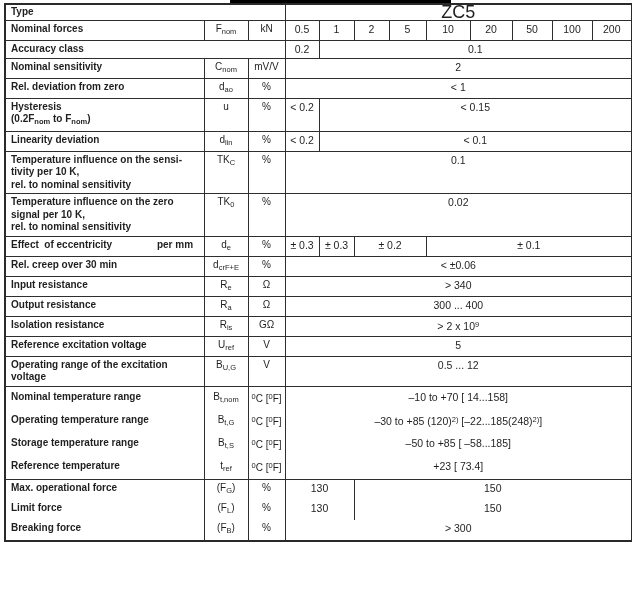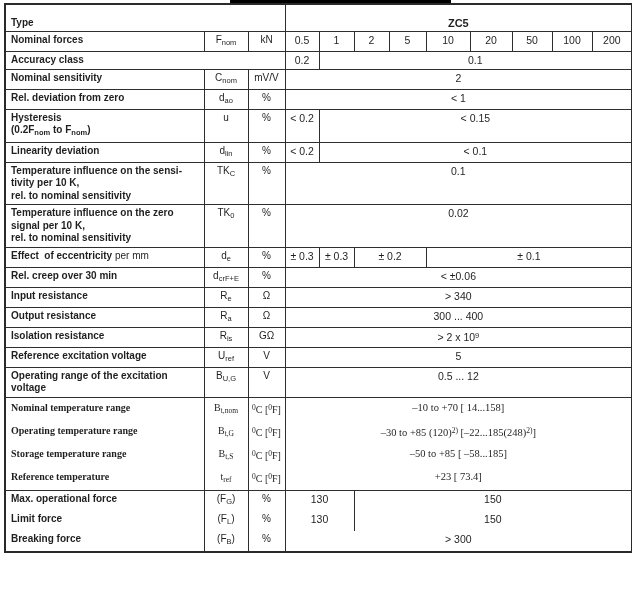--- a/index.html
+++ b/index.html
@@ -27,24 +27,24 @@
   }
   td:first-child{border-left:none;}
   td.lbl{
     text-align:left;font-weight:bold;font-size:10px;
     padding-left:5px;white-space:pre-wrap;line-height:12.5px;
   }
   td.sym,td.unit,td.val{text-align:center;font-weight:normal;}
   td.sym,td.unit{font-size:10px;}
   sub{font-size:7.5px;vertical-align:-2px;}
   sup{font-size:7.5px;vertical-align:3px;}
-  .nb{font-weight:normal;}
-  tr.hdr td{height:11px;padding-top:12px;padding-bottom:1px;}
-  tr.hdr td.val{font-size:11px;line-height:13px;font-weight:bold;}
-  tr.grp td{padding-top:4px;padding-bottom:4px;font-family:Liberation Serif, serif;}
+  .nb{font-weight:bold;margin-left:42px;}
+  tr.hdr td{height:11px;padding-top:1px;padding-bottom:1px;}
+  tr.hdr td.val{font-size:18px;line-height:13px;}
+  tr.grp td{padding-top:4px;padding-bottom:4px;}
   tr.grpF td{padding-top:2px;padding-bottom:3px;margin-top:20px;}
 </style>
 </head>
 <body>
 
 <div class="page">
   <div class="top-artifact" style="background: rgb(0, 0, 0);"></div>
   <table class="spec">
     <colgroup>
         <col style="width: 199px;">

